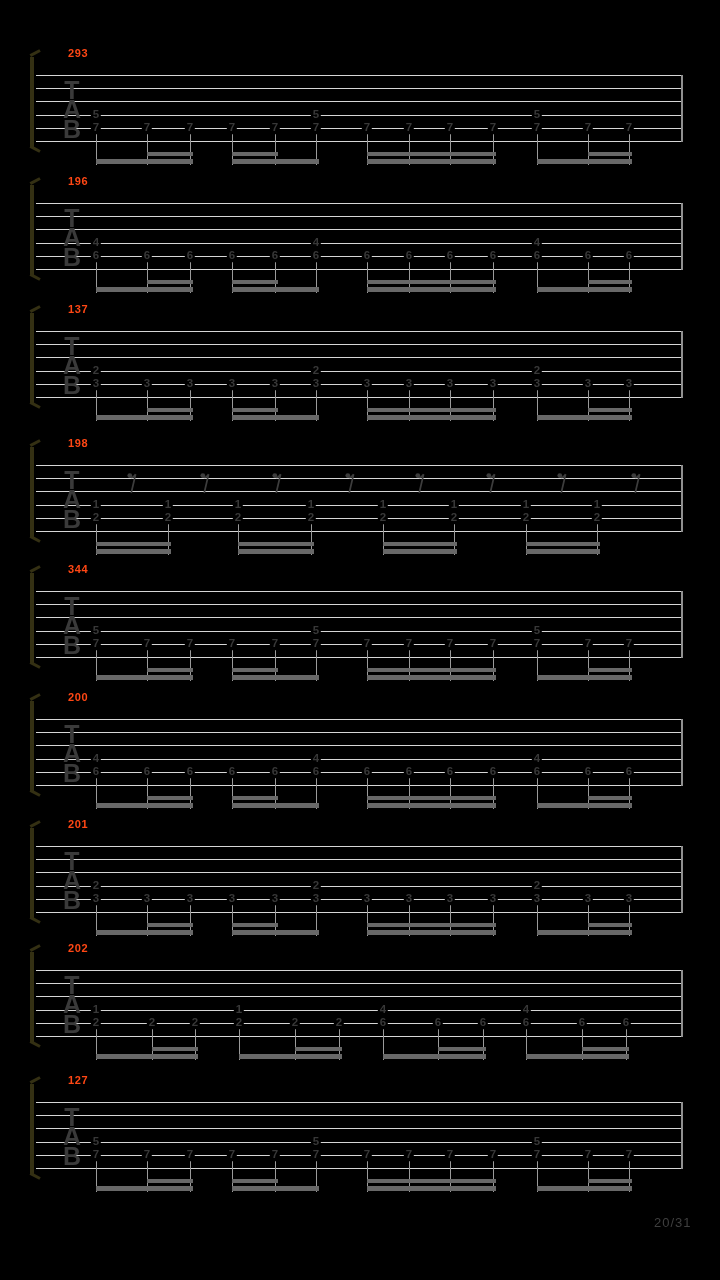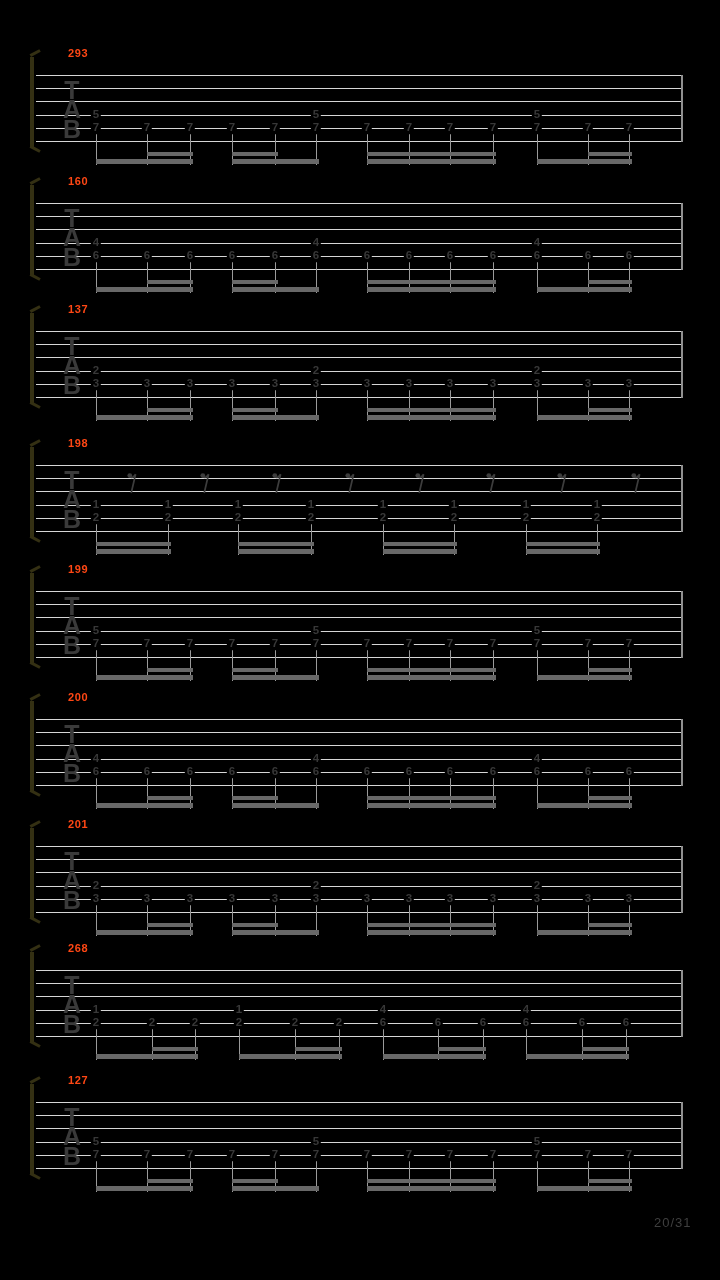--- a/index.html
+++ b/index.html
@@ -84,21 +84,21 @@
       <div class="beam" style="left: 96px; width: 97px; top: 114px; height: 4.5px; background: rgb(104, 104, 104);"></div>
       <div class="beam" style="left: 232px; width: 87px; top: 114px; height: 4.5px; background: rgb(104, 104, 104);"></div>
       <div class="beam" style="left: 367px; width: 129px; top: 114px; height: 4.5px; background: rgb(104, 104, 104);"></div>
       <div class="beam" style="left: 537px; width: 95px; top: 114px; height: 4.5px; background: rgb(104, 104, 104);"></div>
       <div class="beam" style="left: 147px; width: 46px; top: 107px; height: 3.5px; background: rgb(104, 104, 104);"></div>
       <div class="beam" style="left: 232px; width: 46px; top: 107px; height: 3.5px; background: rgb(104, 104, 104);"></div>
       <div class="beam" style="left: 367px; width: 129px; top: 107px; height: 3.5px; background: rgb(104, 104, 104);"></div>
       <div class="beam" style="left: 588px; width: 44px; top: 107px; height: 3.5px; background: rgb(104, 104, 104);"></div>
     </div>
     <div class="staff" style="top: 173px;">
-      <div class="mnum" style="color: rgb(255, 71, 20);">160</div>
+      <div class="mnum" style="color: rgb(255, 71, 20);">196</div>
       <div class="brk" style="background: rgb(52, 48, 19); top: 12px; height: 90px;"></div>
       <div class="brk-hook" style="background: rgb(52, 48, 19); top: 9px; transform: rotate(-28deg); transform-origin: left bottom;"></div>
       <div class="brk-hook" style="background: rgb(52, 48, 19); top: 100px; transform: rotate(28deg); transform-origin: left top;"></div>
       <div class="sline" style="top: 30px; background: rgb(214, 214, 214);"></div>
       <div class="sline" style="top: 43.2px; background: rgb(214, 214, 214);"></div>
       <div class="sline" style="top: 56.4px; background: rgb(214, 214, 214);"></div>
       <div class="sline" style="top: 69.6px; background: rgb(214, 214, 214);"></div>
       <div class="sline" style="top: 82.8px; background: rgb(214, 214, 214);"></div>
       <div class="sline" style="top: 96px; background: rgb(214, 214, 214);"></div>
       <div class="endbar" style="top: 30px; height: 67px; background: rgb(144, 144, 144);"></div>
@@ -270,21 +270,21 @@
       <div class="beam" style="left: 96px; width: 75px; top: 114px; height: 4.5px; background: rgb(104, 104, 104);"></div>
       <div class="beam" style="left: 238px; width: 76px; top: 114px; height: 4.5px; background: rgb(104, 104, 104);"></div>
       <div class="beam" style="left: 383px; width: 74px; top: 114px; height: 4.5px; background: rgb(104, 104, 104);"></div>
       <div class="beam" style="left: 526px; width: 74px; top: 114px; height: 4.5px; background: rgb(104, 104, 104);"></div>
       <div class="beam" style="left: 96px; width: 75px; top: 107px; height: 3.5px; background: rgb(104, 104, 104);"></div>
       <div class="beam" style="left: 238px; width: 76px; top: 107px; height: 3.5px; background: rgb(104, 104, 104);"></div>
       <div class="beam" style="left: 383px; width: 74px; top: 107px; height: 3.5px; background: rgb(104, 104, 104);"></div>
       <div class="beam" style="left: 526px; width: 74px; top: 107px; height: 3.5px; background: rgb(104, 104, 104);"></div>
     </div>
     <div class="staff" style="top: 561px;">
-      <div class="mnum" style="color: rgb(255, 71, 20);">199</div>
+      <div class="mnum" style="color: rgb(255, 71, 20);">344</div>
       <div class="brk" style="background: rgb(52, 48, 19); top: 12px; height: 90px;"></div>
       <div class="brk-hook" style="background: rgb(52, 48, 19); top: 9px; transform: rotate(-28deg); transform-origin: left bottom;"></div>
       <div class="brk-hook" style="background: rgb(52, 48, 19); top: 100px; transform: rotate(28deg); transform-origin: left top;"></div>
       <div class="sline" style="top: 30px; background: rgb(214, 214, 214);"></div>
       <div class="sline" style="top: 43.2px; background: rgb(214, 214, 214);"></div>
       <div class="sline" style="top: 56.4px; background: rgb(214, 214, 214);"></div>
       <div class="sline" style="top: 69.6px; background: rgb(214, 214, 214);"></div>
       <div class="sline" style="top: 82.8px; background: rgb(214, 214, 214);"></div>
       <div class="sline" style="top: 96px; background: rgb(214, 214, 214);"></div>
       <div class="endbar" style="top: 30px; height: 67px; background: rgb(144, 144, 144);"></div>
@@ -429,21 +429,21 @@
       <div class="beam" style="left: 96px; width: 97px; top: 114px; height: 4.5px; background: rgb(104, 104, 104);"></div>
       <div class="beam" style="left: 232px; width: 87px; top: 114px; height: 4.5px; background: rgb(104, 104, 104);"></div>
       <div class="beam" style="left: 367px; width: 129px; top: 114px; height: 4.5px; background: rgb(104, 104, 104);"></div>
       <div class="beam" style="left: 537px; width: 95px; top: 114px; height: 4.5px; background: rgb(104, 104, 104);"></div>
       <div class="beam" style="left: 147px; width: 46px; top: 107px; height: 3.5px; background: rgb(104, 104, 104);"></div>
       <div class="beam" style="left: 232px; width: 46px; top: 107px; height: 3.5px; background: rgb(104, 104, 104);"></div>
       <div class="beam" style="left: 367px; width: 129px; top: 107px; height: 3.5px; background: rgb(104, 104, 104);"></div>
       <div class="beam" style="left: 588px; width: 44px; top: 107px; height: 3.5px; background: rgb(104, 104, 104);"></div>
     </div>
     <div class="staff" style="top: 940px;">
-      <div class="mnum" style="color: rgb(255, 71, 20);">268</div>
+      <div class="mnum" style="color: rgb(255, 71, 20);">202</div>
       <div class="brk" style="background: rgb(52, 48, 19); top: 12px; height: 90px;"></div>
       <div class="brk-hook" style="background: rgb(52, 48, 19); top: 9px; transform: rotate(-28deg); transform-origin: left bottom;"></div>
       <div class="brk-hook" style="background: rgb(52, 48, 19); top: 100px; transform: rotate(28deg); transform-origin: left top;"></div>
       <div class="sline" style="top: 30px; background: rgb(214, 214, 214);"></div>
       <div class="sline" style="top: 43.2px; background: rgb(214, 214, 214);"></div>
       <div class="sline" style="top: 56.4px; background: rgb(214, 214, 214);"></div>
       <div class="sline" style="top: 69.6px; background: rgb(214, 214, 214);"></div>
       <div class="sline" style="top: 82.8px; background: rgb(214, 214, 214);"></div>
       <div class="sline" style="top: 96px; background: rgb(214, 214, 214);"></div>
       <div class="endbar" style="top: 30px; height: 67px; background: rgb(144, 144, 144);"></div>

